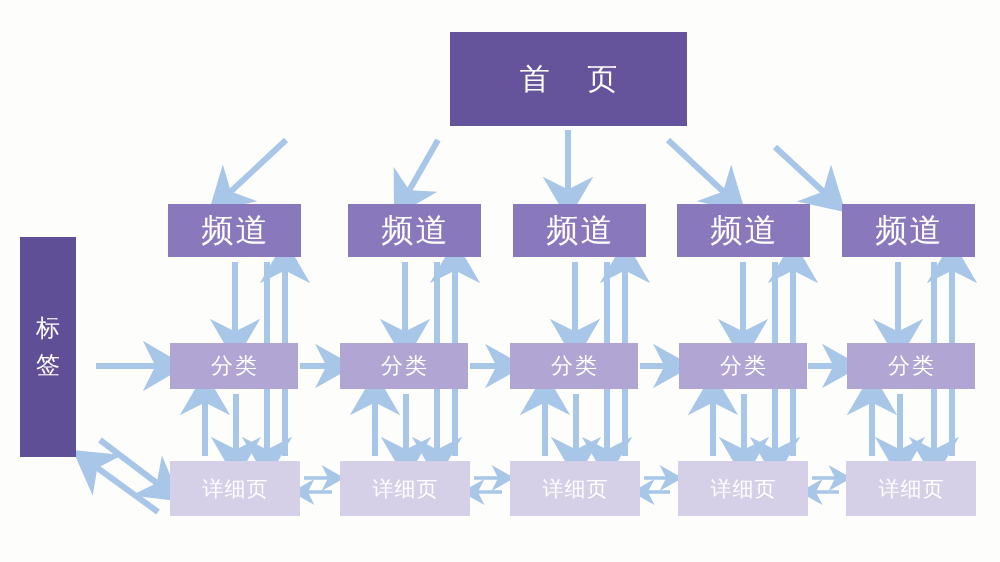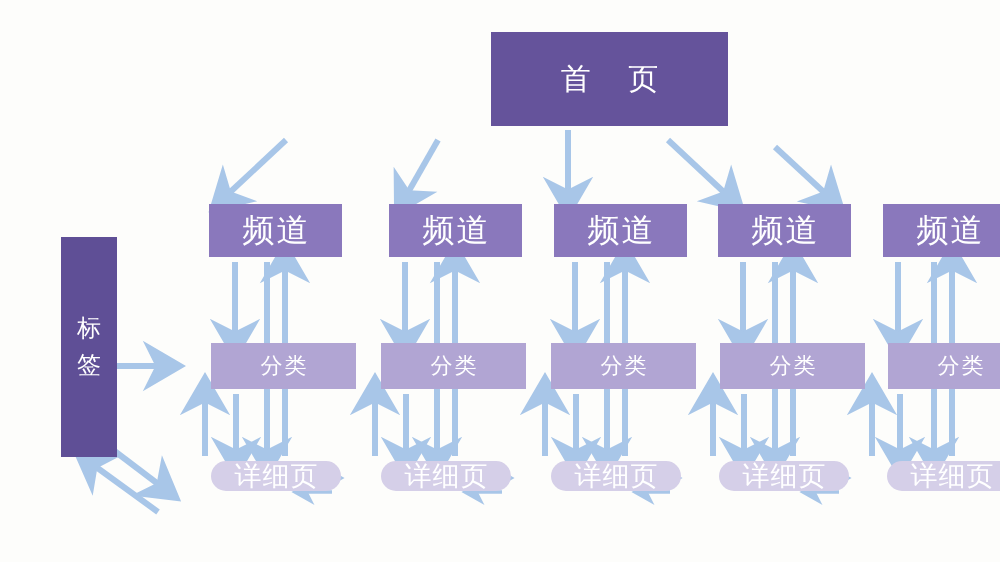--- a/index.html
+++ b/index.html
@@ -11,21 +11,20 @@
   }
   #stage{position:relative;width:1000px;height:562px;}
   #wires{position:absolute;left:0;top:0;width:1000px;height:562px;}
 
   .node{
     position:absolute;
     display:flex;align-items:center;justify-content:center;
     color:#ffffff;
     box-sizing:border-box;
     z-index:3;
-    margin-left:41px;
   }
 
   
   .n-home{
     left:450px;top:32px;width:237px;height:94px;
     background:#65539b;
     font-size:30px;letter-spacing:14px;text-indent:14px;
   }
 
   
@@ -39,30 +38,30 @@
 
   
   .n-ch{
     top:204px;width:133px;height:53px;
     background:#8a78bc;
     font-size:32px;letter-spacing:2px;text-indent:2px;
   }
 
   
   .n-cat{
-    top:343px;width:145px;height:46px;
+    top:343px;width:128px;height:46px;
     background:#b1a5d3;
     font-size:22px;letter-spacing:2px;text-indent:2px;
   }
 
   
   .n-det{
-    top:461px;width:130px;height:30px;
+    top:461px;width:130px;height:55px;
     background:#d5cfe8;
-    font-size:27px;letter-spacing:1px;text-indent:1px;border-radius:18px;
+    font-size:21px;letter-spacing:1px;text-indent:1px;
   }
 </style>
 </head>
 <body>
 
 <div id="stage">
 
   <svg id="wires" viewBox="0 0 1000 562" xmlns="http://www.w3.org/2000/svg">
     <defs>
       <marker id="ah" markerWidth="9" markerHeight="9" refX="3.4" refY="4.5" orient="auto" markerUnits="strokeWidth">

